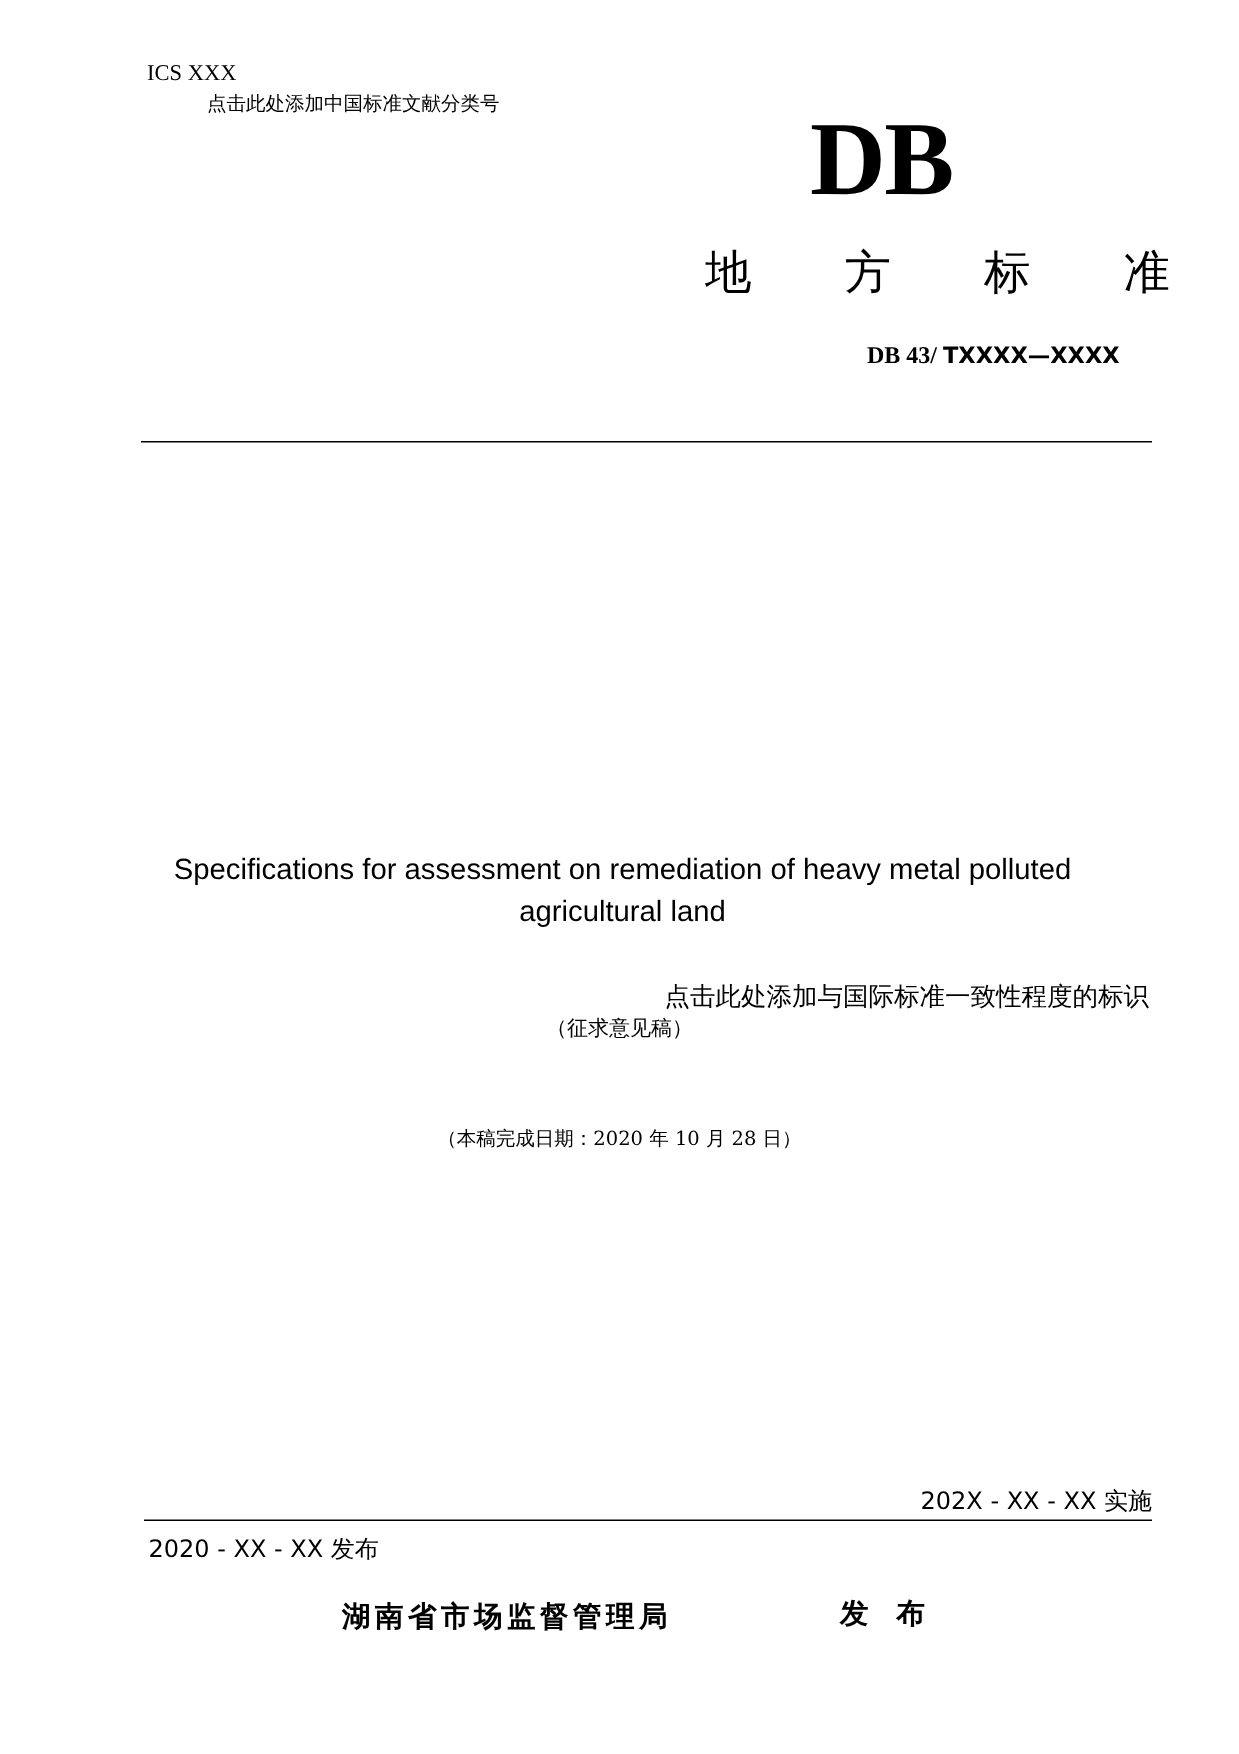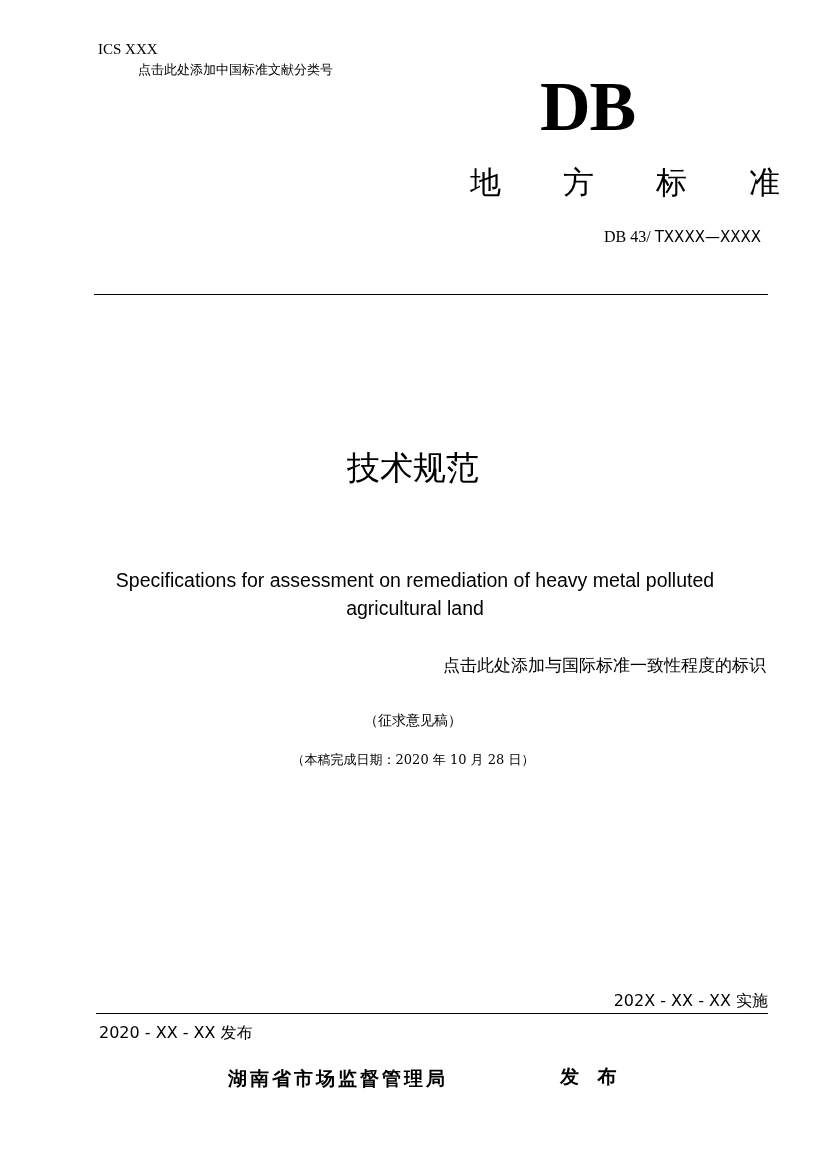--- a/index.html
+++ b/index.html
@@ -15,39 +15,40 @@
       left: 540px; top: 72px; font-size: 70px; line-height: 70px;
       font-weight: bold; font-family: "Liberation Serif", serif; letter-spacing: -1px;
     }
     .std-type {
       left: 470px; top: 162px; width: 310px; height: 40px;
       display: flex; justify-content: space-between;
       font-size: 31px; line-height: 40px; font-family: "DejaVu Sans", sans-serif;
     }
     .std-type span { display: inline-block; }
     .std-no {
-      left: 604px; top: 226px; font-size: 16px; line-height: 22px;
+      left: 578px; top: 226px; font-size: 16px; line-height: 22px;
       font-family: "Liberation Serif", serif;
+      font-weight: bold;
     }
     .std-no .sans { font-family: "DejaVu Sans", sans-serif; font-size: 15px; }
     .rule-top { left: 94px; top: 294px; width: 674px; height: 0; border-top: 1.5px solid #000; }
     .title-cn {
       left: 60px; top: 446px; width: 706px; text-align: center;
       font-size: 33px; line-height: 44px; font-family: "DejaVu Sans", sans-serif;
     }
     .title-en {
       left: 80px; top: 566px; width: 670px; text-align: center;
       font-size: 19.5px; line-height: 28px; font-family: Liberation Sans, sans-serif;
     }
     .consistency {
       left: 60px; top: 653px; width: 706px; text-align: right;
       font-size: 17px; line-height: 24px; font-family: "DejaVu Sans", sans-serif;
     }
     .draft {
-      left: 60px; top: 710px; width: 706px; text-align: center;
+      left: 60px; top: 676px; width: 706px; text-align: center;
       font-size: 14px; line-height: 20px; font-family: "DejaVu Serif", serif;
     }
     .completion {
       left: 60px; top: 750px; width: 706px; text-align: center;
       font-size: 13px; line-height: 20px; font-family: "DejaVu Serif", serif;
     }
     .release-date {
       left: 99px; top: 990px; font-size: 16px; line-height: 22px;
       font-family: "DejaVu Sans", sans-serif;
       margin-top: 32px;
@@ -81,21 +82,20 @@
   <span>准</span>
 </div>
 
 <div class="abs std-no">
   <span>DB 43/ </span><span class="sans">TXXXX—XXXX</span>
 </div>
 
 <div class="abs rule-top"></div>
 
 <div class="abs title-cn">
-  <div>技术规范</div>
 </div>
 
 <div class="abs title-en">Specifications for assessment on remediation of heavy metal polluted agricultural land</div>
 
 <div class="abs consistency">点击此处添加与国际标准一致性程度的标识</div>
 
 <div class="abs draft">（征求意见稿）</div>
 
 <div class="abs completion">（本稿完成日期：2020 年 10 月 28 日）</div>
 

